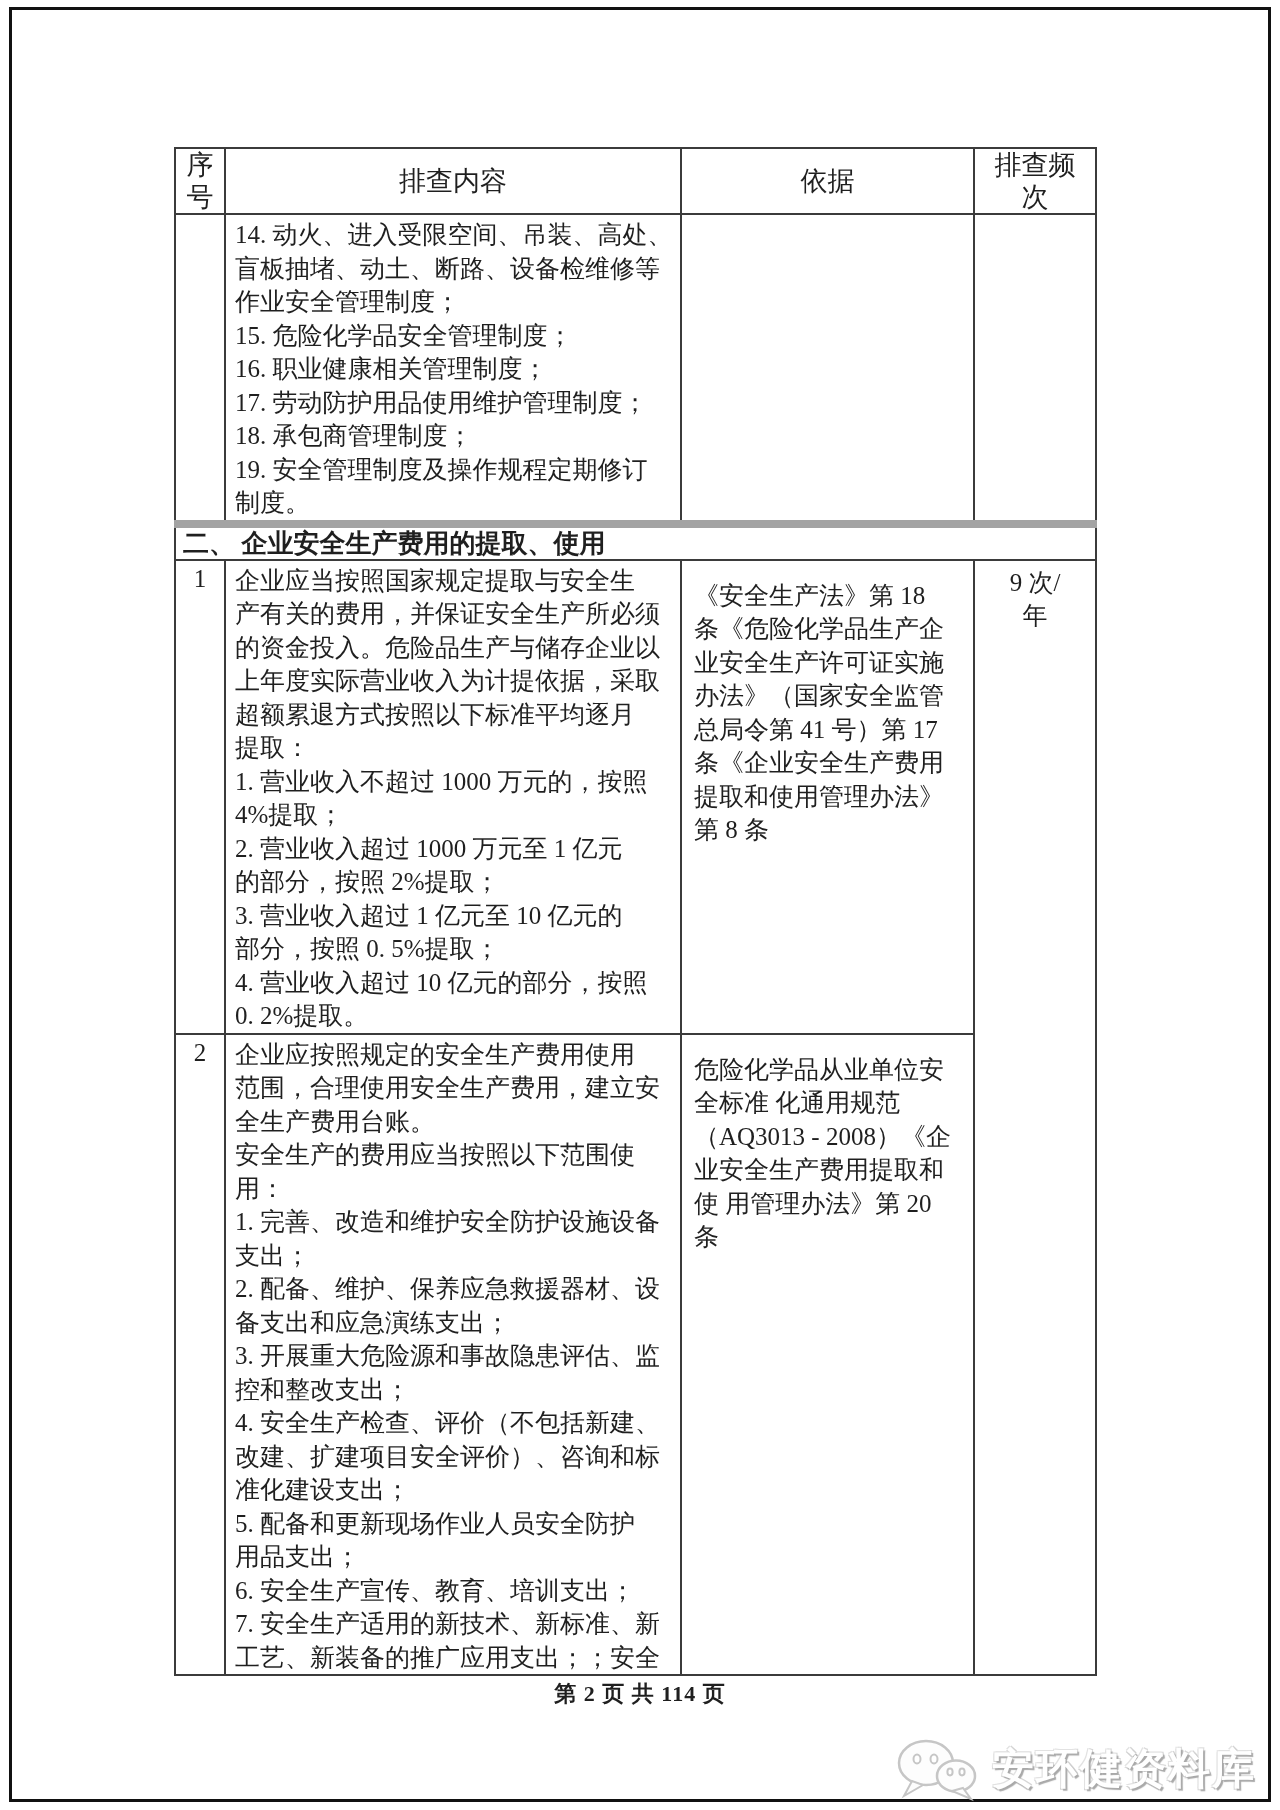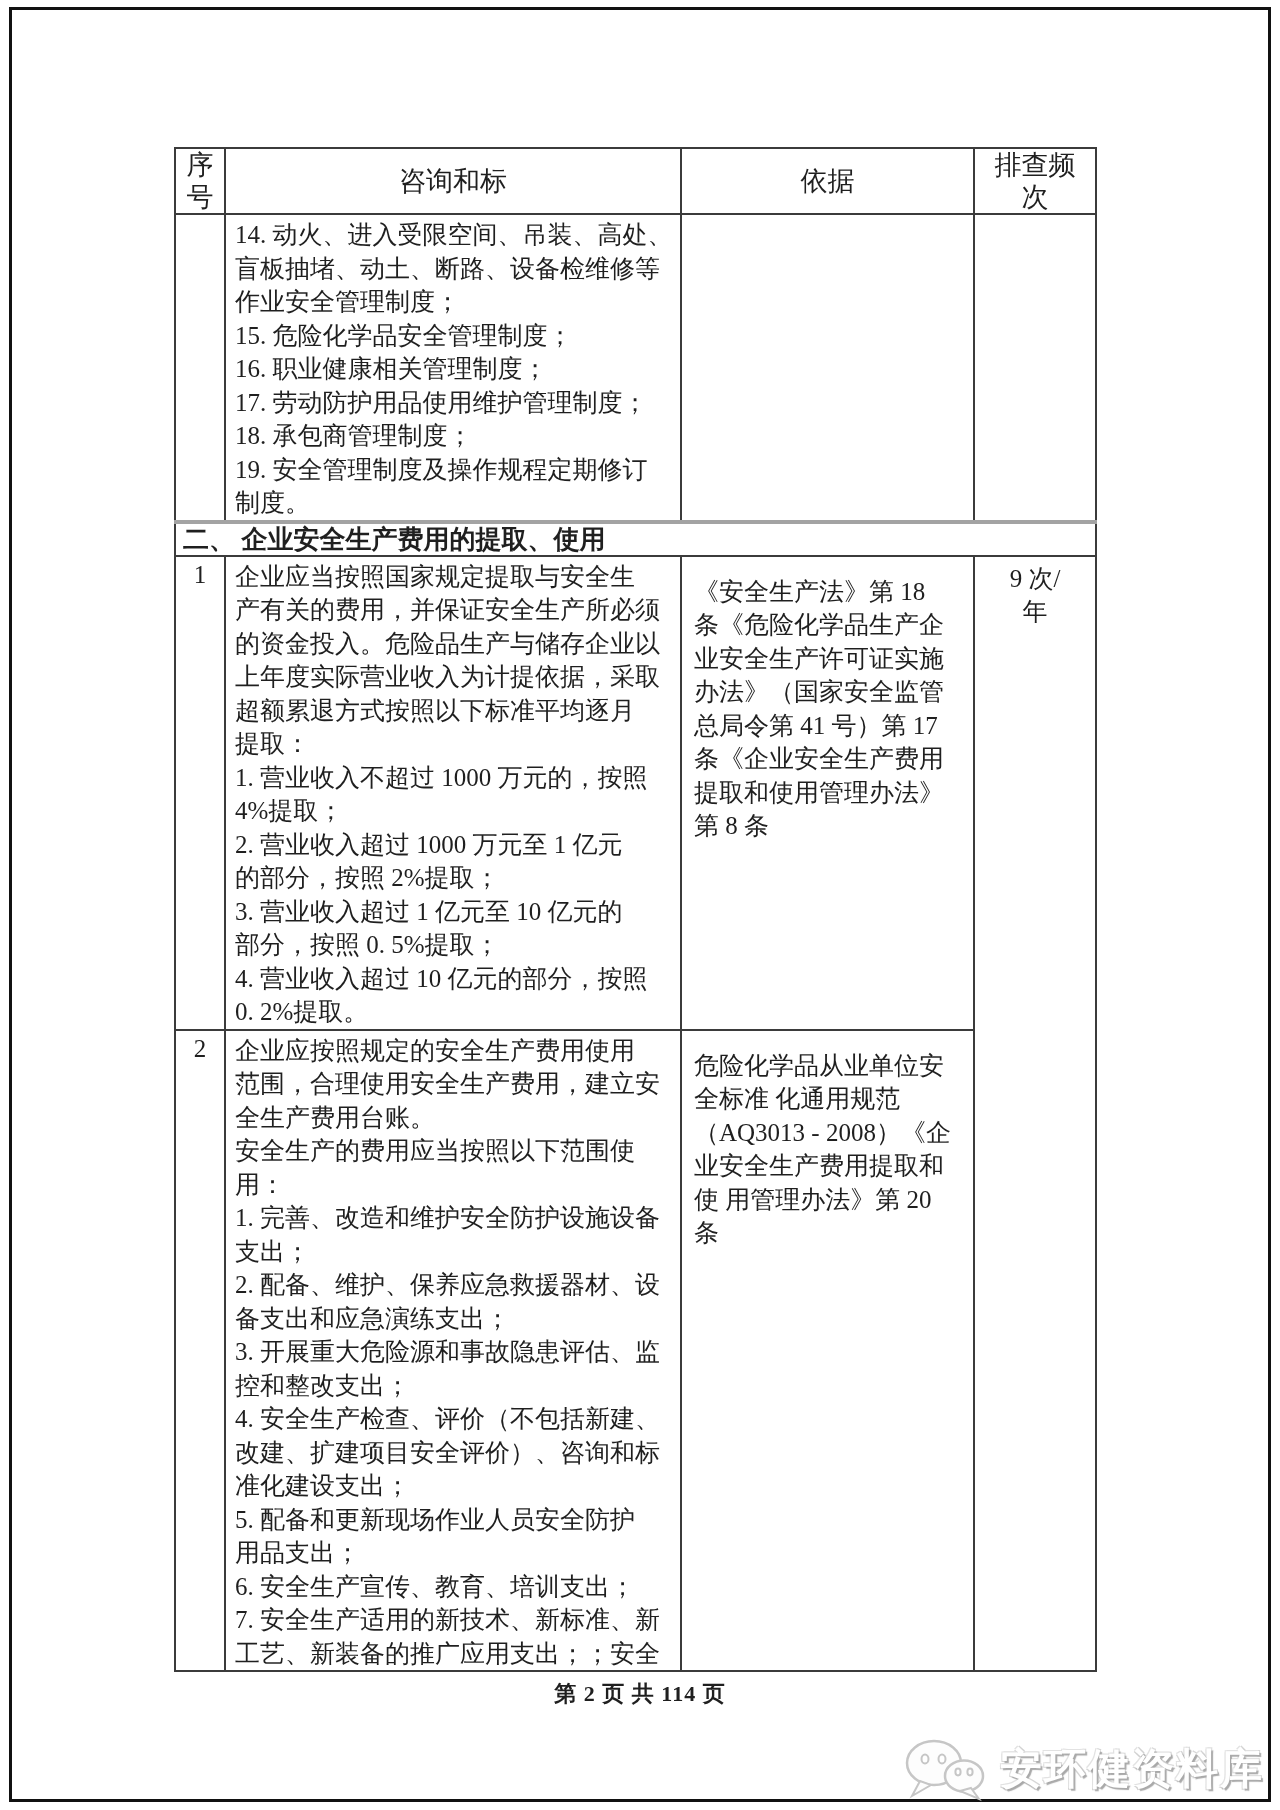--- a/index.html
+++ b/index.html
@@ -71,36 +71,36 @@
     text-align: center;
     padding-top: 5px;
     white-space: pre-line;
   }
   tr.section-row td {
     font-weight: bold;
     font-size: 26px;
     line-height: 30px;
     padding: 1px 0 0 7px;
     white-space: nowrap;
-    border-top: 4px solid #a3a3a3;
+    border-top: 8px solid #a3a3a3;
   }
   .footer {
     position: absolute;
     left: 0;
     top: 1679px;
     width: 100%;
     text-align: center;
     font-size: 22px;
     letter-spacing: 1px;
     font-weight: bold;
   }
   .watermark {
     position: absolute;
     top: 1736px;
-    right: 16px;
+    right: 24px;
     height: 66px;
     display: flex;
     align-items: center;
     gap: 8px;
   }
   .watermark-text {
     font-family: "Liberation Sans", "DejaVu Sans", sans-serif;
     font-size: 42px;
     font-weight: bold;
     letter-spacing: 2px;
@@ -123,21 +123,21 @@
     <colgroup>
       <col style="width:50px">
       <col style="width:456px">
       <col style="width:293px">
       <col style="width:122px">
     </colgroup>
     <tbody>
       <tr class="header-row">
         <th>序
 号</th>
-        <th>咨询和标</th>
+        <th>排查内容</th>
         <th>依据</th>
         <th>排查频
 次</th>
       </tr>
       <tr class="items-row">
         <td class="no-cell"></td>
         <td class="content-cell">14. 动火、进入受限空间、吊装、高处、
 盲板抽堵、动土、断路、设备检维修等
 作业安全管理制度；
 15. 危险化学品安全管理制度；

